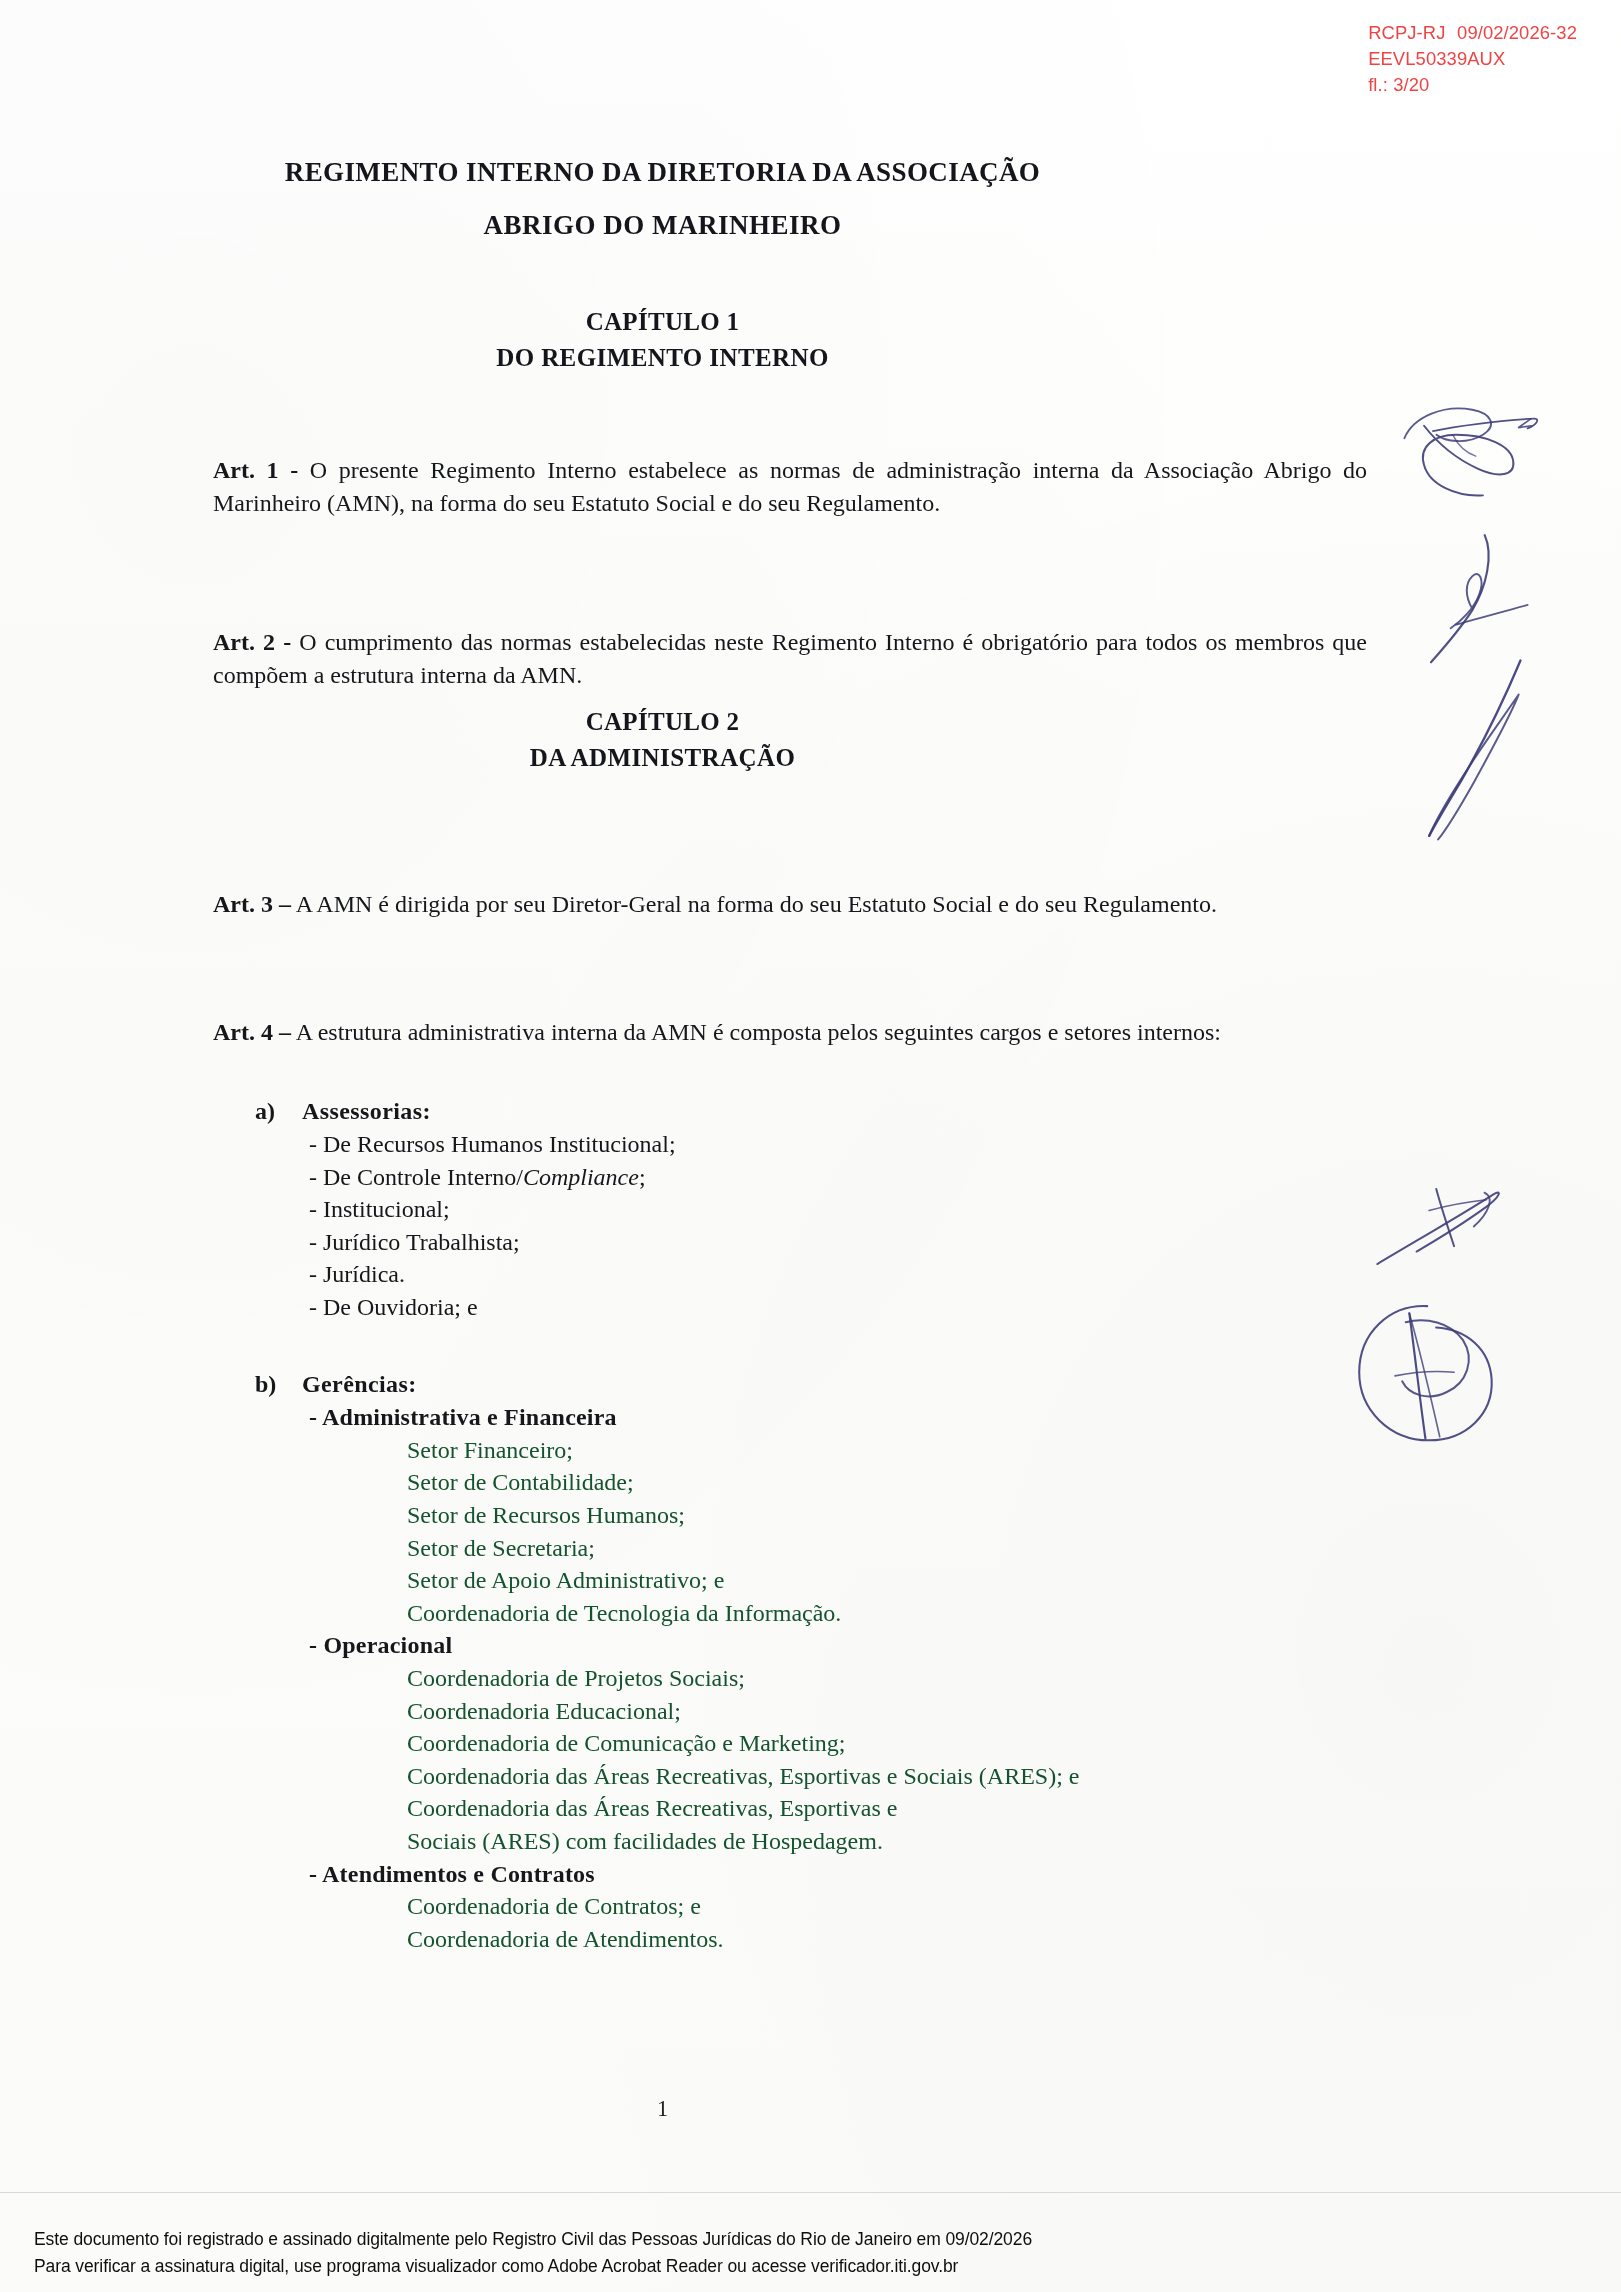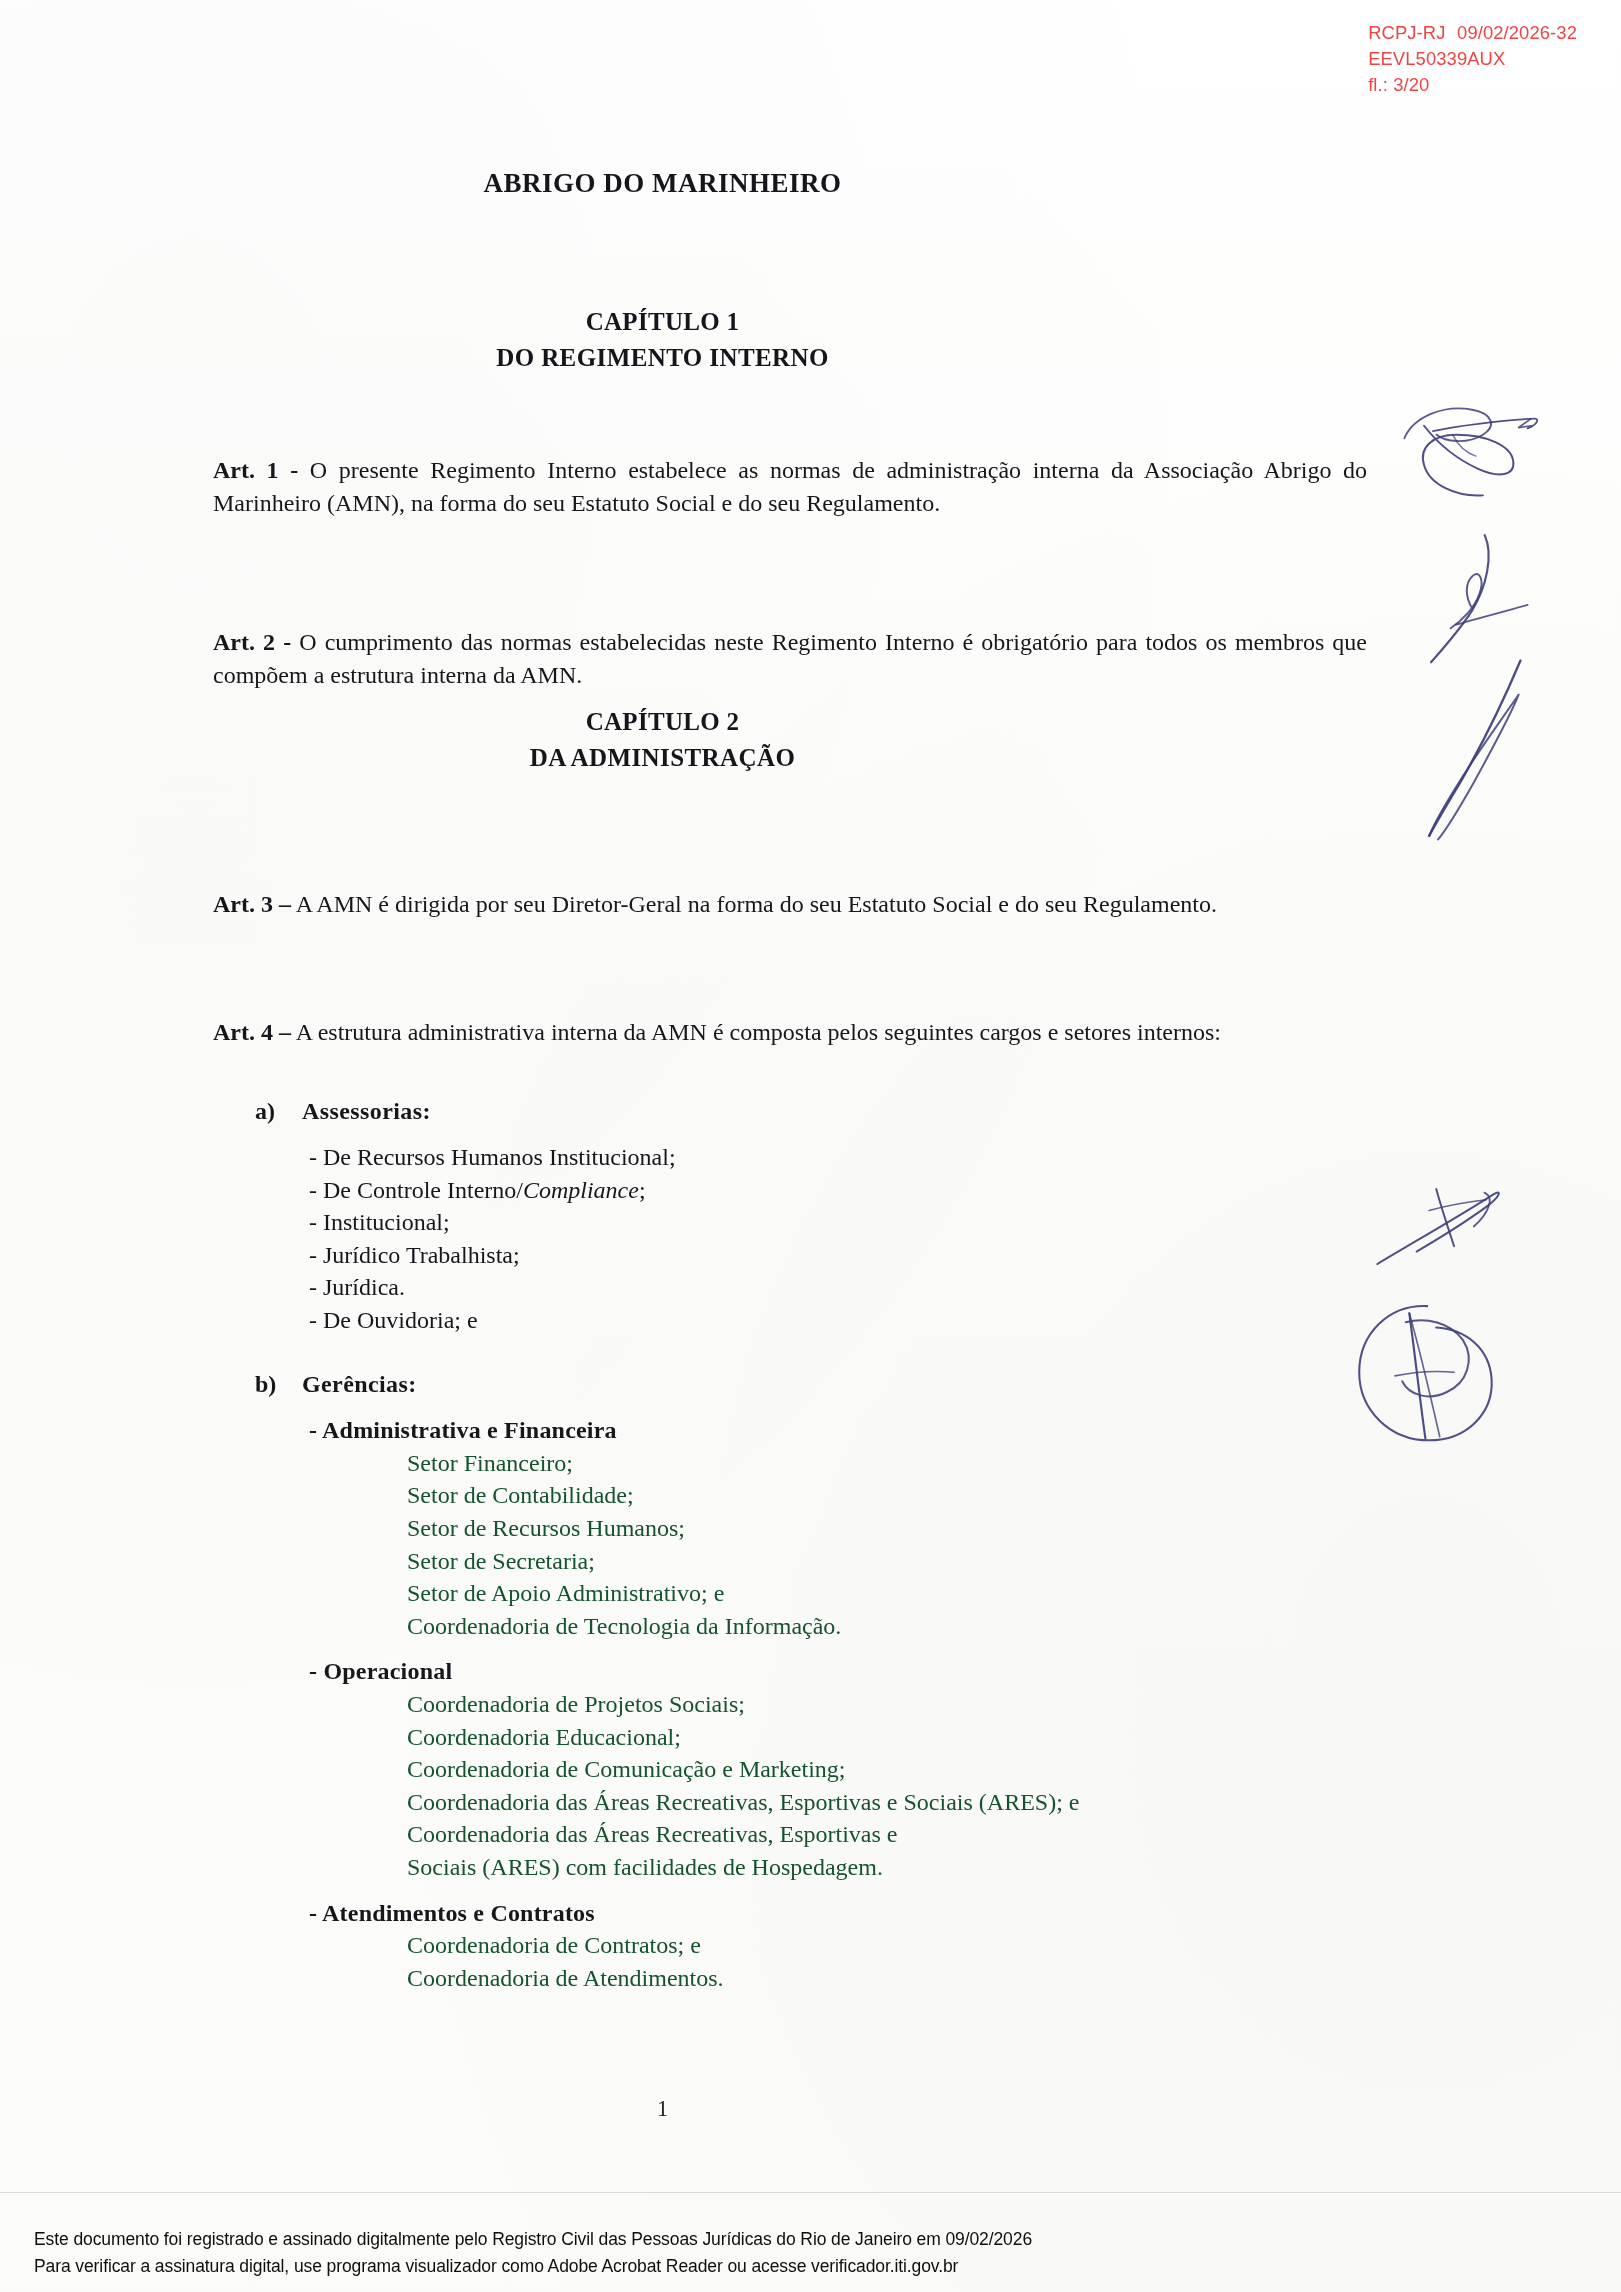--- a/index.html
+++ b/index.html
@@ -127,21 +127,21 @@
     margin-left: 255px;
     font-weight: bold;
     flex: 0 0 auto;
   }
   .lvl-a .heading {
     font-weight: bold;
     letter-spacing: 0.4px;
   }
 
   .dash-items {
-    margin-top: 13px;
+    margin-top: 0;
     padding-left: 309px;
     font-size: 24px;
     line-height: 1.355;
     color: #16171b;
   }
   .dash-items .di { display: block; white-space: nowrap; }
   .dash-items .di.bold { font-weight: bold; letter-spacing: 0.2px; }
   .dash-items em { font-style: italic; }
 
   .sub-items {
@@ -205,20 +205,21 @@
 <div class="page">
   <div class="content">
 
     <div class="stamp-header">
       <span class="sh-line"><span>RCPJ-RJ</span><span class="sh-gap"></span><span>09/02/2026-32</span></span>
       <span class="sh-line">EEVL50339AUX</span>
       <span class="sh-line">fl.: 3/20</span>
     </div>
 
     <div class="doc-title">
+      <span class="t1">REGIMENTO INTERNO DA DIRETORIA DA ASSOCIAÇÃO</span>
       <span class="t2">ABRIGO DO MARINHEIRO</span>
     </div>
 
     <div class="chapter" id="chapter-1">
       <span>CAPÍTULO 1</span>
       <span class="ch-sub">DO REGIMENTO INTERNO</span>
     </div>
 
     <p class="para" id="art-1"><span class="lbl">Art. 1 -</span><span> O presente Regimento Interno estabelece as normas de administração interna da Associação Abrigo do Marinheiro (AMN), na forma do seu Estatuto Social e do seu Regulamento.</span></p>
 

